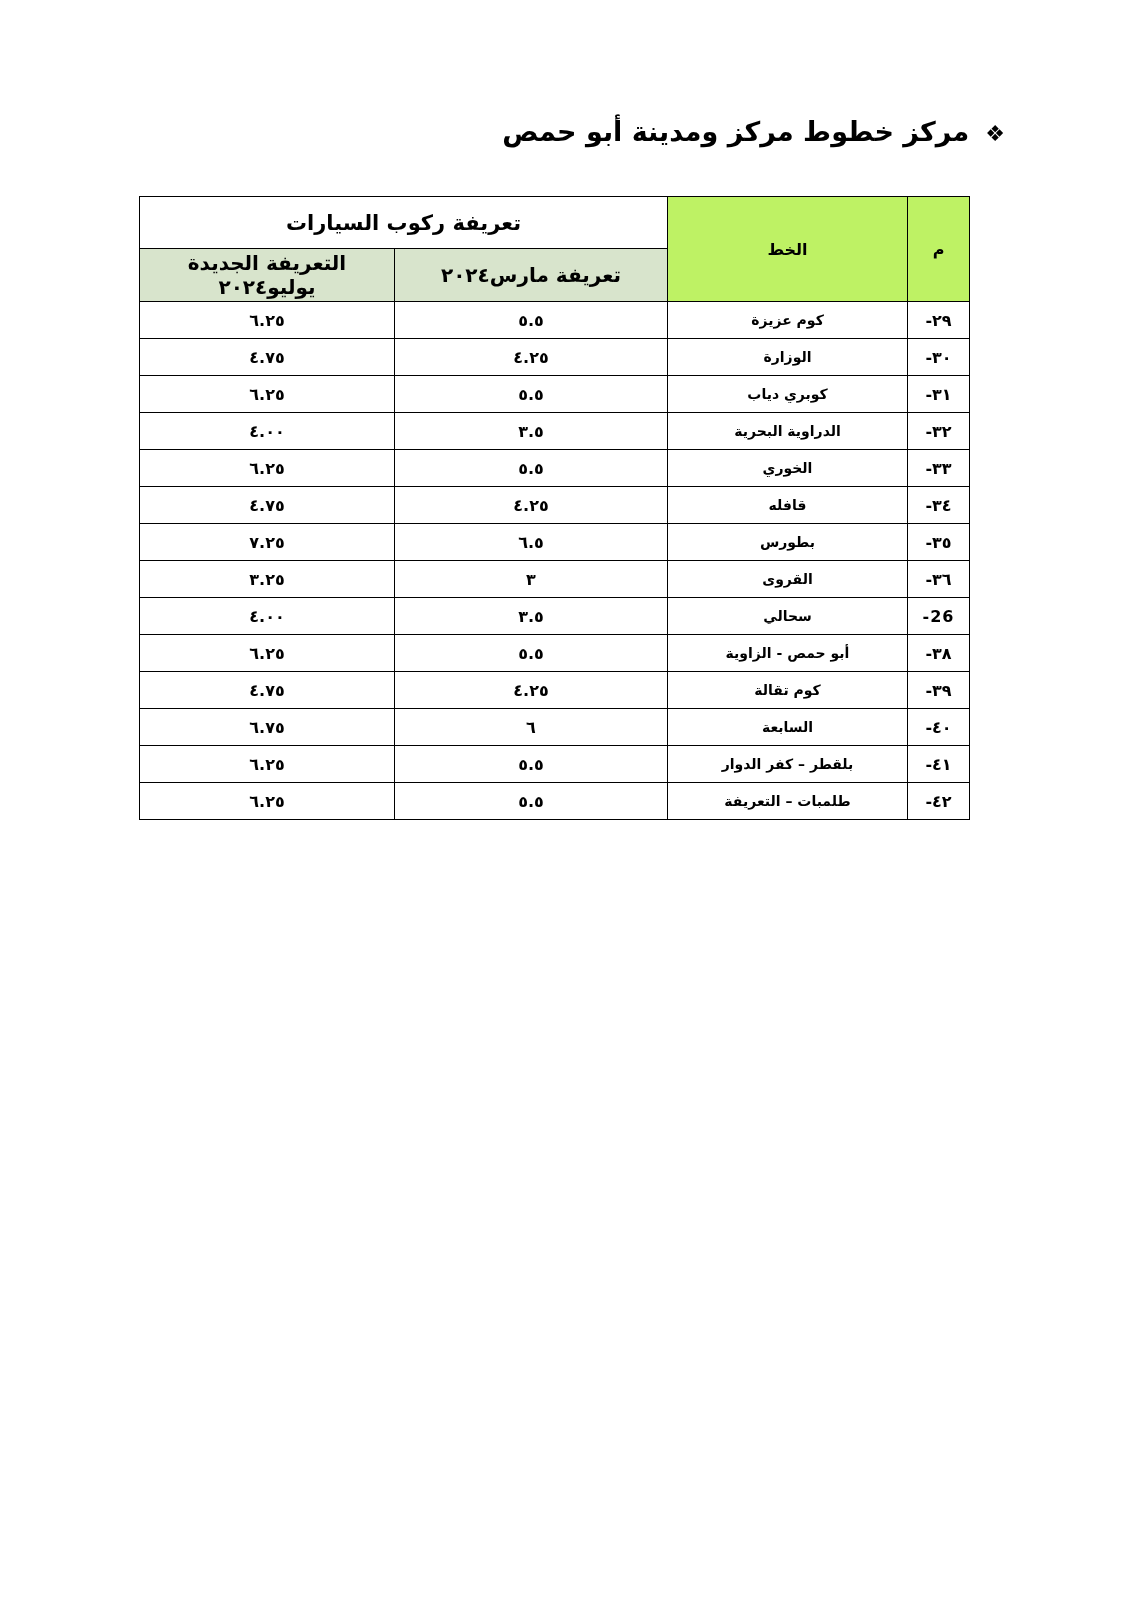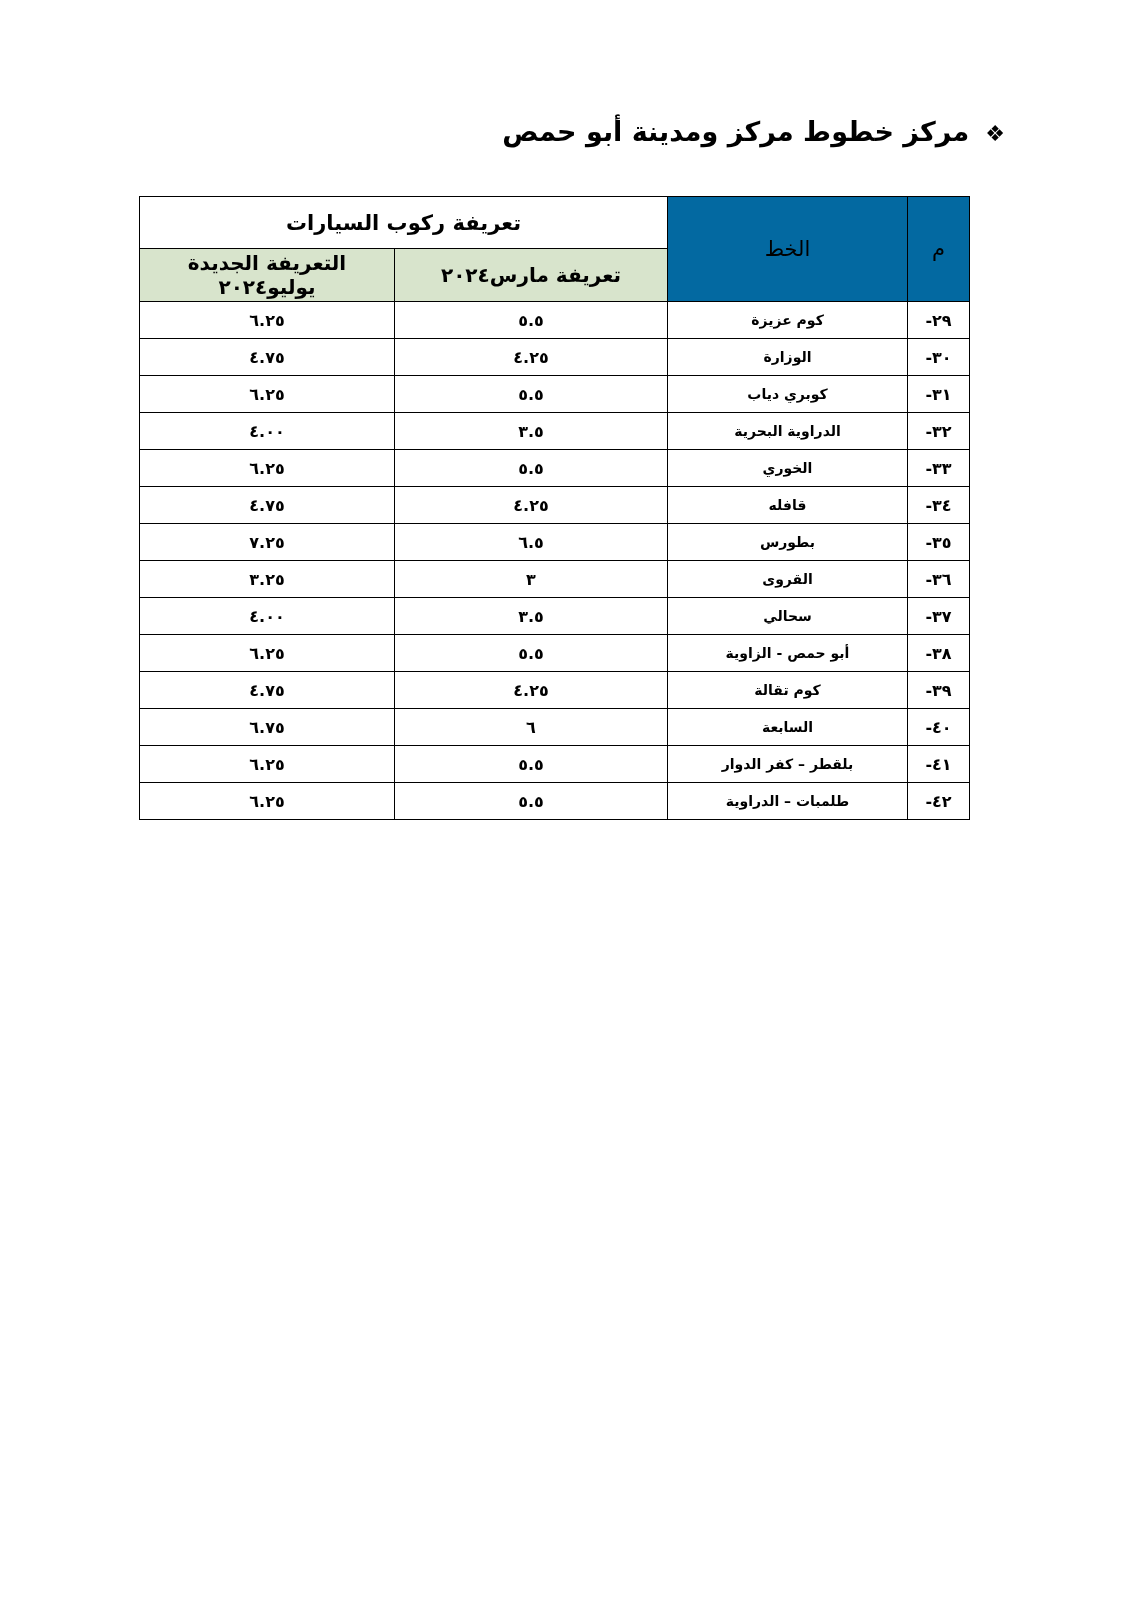--- a/index.html
+++ b/index.html
@@ -61,23 +61,23 @@
     background: #ffffff;
     font-size: 21px;
     font-weight: bold;
   }
   .green-hdr {
     background: #d8e4cc;
     font-size: 20px;
     font-weight: bold;
   }
   .span-hdr {
-    background: #0369a1;
-    font-size: 21px;
-    font-weight: normal;
+    background: #bef264;
+    font-size: 16px;
+    font-weight: bold;
   }
   tbody td { height: 37px; }
   .c-num {
     direction: ltr;
     font-size: 16px;
     font-weight: bold;
     letter-spacing: 1px;
   }
   .c-line {
     font-size: 14px;
@@ -159,21 +159,21 @@
         <td class="c-val">٦.٥</td>
         <td class="c-val">٧.٢٥</td>
       </tr>
       <tr>
         <td class="c-num">-٣٦</td>
         <td class="c-line">القروى</td>
         <td class="c-val">٣</td>
         <td class="c-val">٣.٢٥</td>
       </tr>
       <tr>
-        <td class="c-num">-٣٧</td>
+        <td class="c-num">-26</td>
         <td class="c-line">سحالي</td>
         <td class="c-val">٣.٥</td>
         <td class="c-val">٤.٠٠</td>
       </tr>
       <tr>
         <td class="c-num">-٣٨</td>
         <td class="c-line">أبو حمص - الزاوية</td>
         <td class="c-val">٥.٥</td>
         <td class="c-val">٦.٢٥</td>
       </tr>
@@ -190,20 +190,20 @@
         <td class="c-val">٦.٧٥</td>
       </tr>
       <tr>
         <td class="c-num">-٤١</td>
         <td class="c-line">بلقطر – كفر الدوار</td>
         <td class="c-val">٥.٥</td>
         <td class="c-val">٦.٢٥</td>
       </tr>
       <tr>
         <td class="c-num">-٤٢</td>
-        <td class="c-line">طلمبات – الدراوية</td>
+        <td class="c-line">طلمبات – التعريفة</td>
         <td class="c-val">٥.٥</td>
         <td class="c-val">٦.٢٥</td>
       </tr>
     </tbody>
   </table>
 
 </div>
 
 </body></html>

